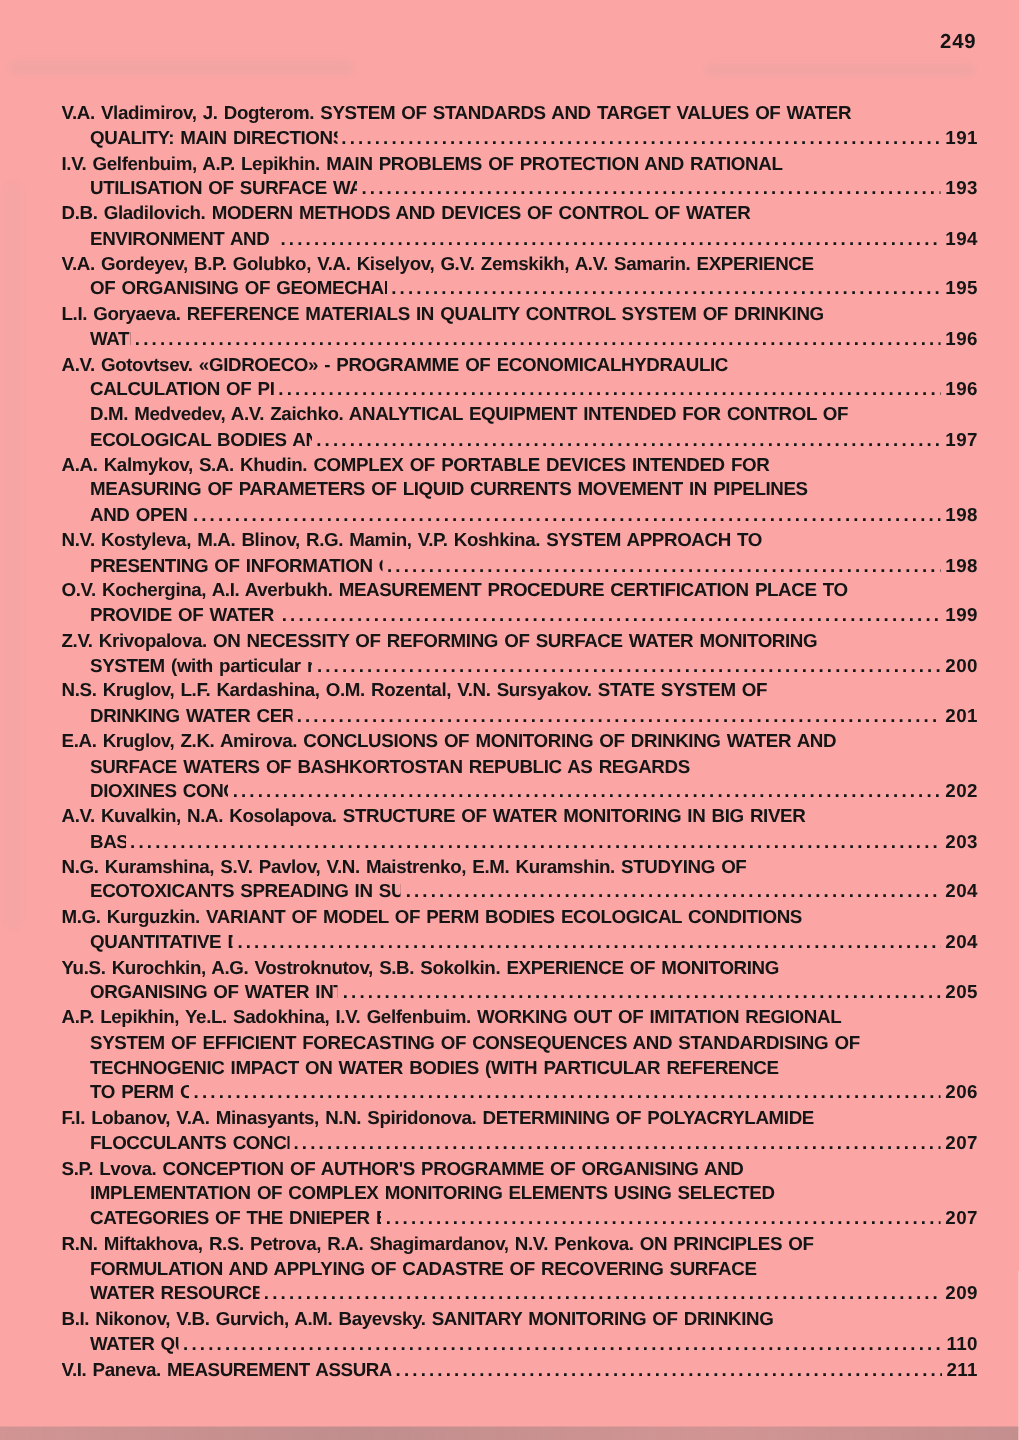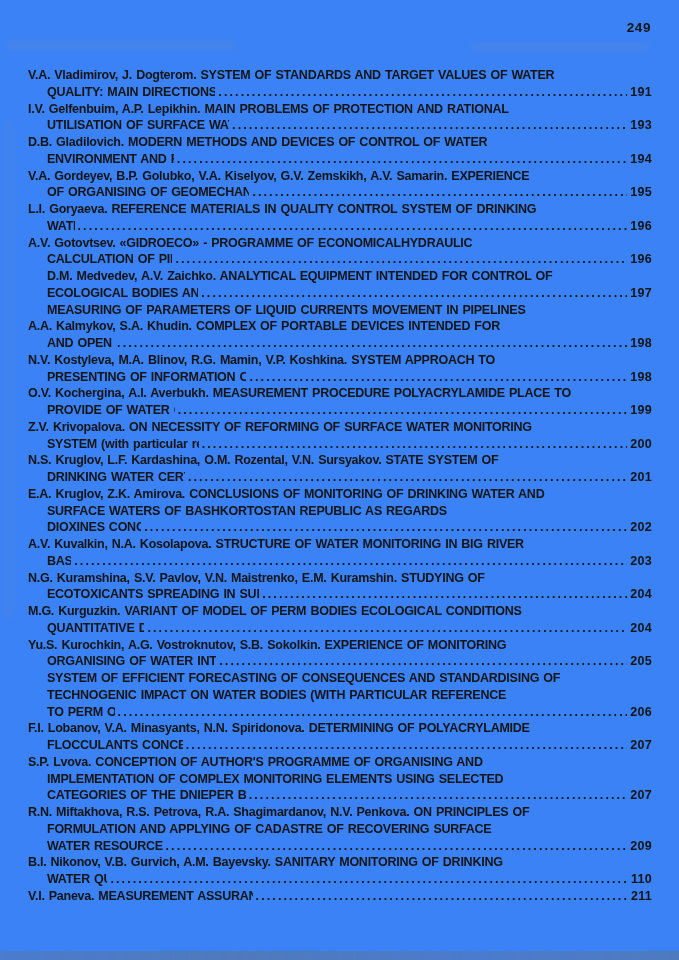--- a/index.html
+++ b/index.html
@@ -5,21 +5,21 @@
   html, body { margin: 0; padding: 0; }
   body {
     width: 679px; height: 960px;
     background: #efeeea;
     overflow: hidden;
     font-family: "Liberation Sans", sans-serif;
   }
   .page {
     position: relative;
     width: 679px; height: 960px;
-    background: #3b82f6;
+    background: #fca5a5;
     color: #151515;
     font-weight: 700;
   }
   
   .smudge {
     position: absolute;
     background: #9a9a96;
     opacity: 0.10;
     border-radius: 6px;
     filter: blur(2px);
@@ -39,21 +39,21 @@
     filter: blur(0.5px);
   }
   .page-number {
     position: absolute;
     top: 20px; right: 28px;
     font-size: 13.5px;
     letter-spacing: 0.6px;
   }
   .toc {
     position: absolute;
-    top: 67px; left: 28px; right: 27px;
+    top: 67px; left: 41px; right: 27px;
   }
   .line {
     height: 16.75px;
     line-height: 16.75px;
     font-size: 12.5px;
     letter-spacing: -0.25px;
     word-spacing: 0.9px;
     white-space: nowrap;
     overflow: hidden;
   }
@@ -135,38 +135,38 @@
       </div>
       <div class="entry">
         <div class="line cont">D.M. Medvedev, A.V. Zaichko. ANALYTICAL EQUIPMENT INTENDED FOR CONTROL OF</div>
         <div class="line dotline cont">
           <span class="txt">ECOLOGICAL BODIES AND FOODSTUFFS QUALITY</span>
           <span class="dots"></span>
           <span class="pg">197</span>
         </div>
       </div>
       <div class="entry">
+        <div class="line">A.A. Kalmykov, S.A. Khudin. COMPLEX OF PORTABLE DEVICES INTENDED FOR</div>
         <div class="line cont">MEASURING OF PARAMETERS OF LIQUID CURRENTS MOVEMENT IN PIPELINES</div>
-        <div class="line">A.A. Kalmykov, S.A. Khudin. COMPLEX OF PORTABLE DEVICES INTENDED FOR</div>
         <div class="line dotline cont">
           <span class="txt">AND OPEN FLOWS</span>
           <span class="dots"></span>
           <span class="pg">198</span>
         </div>
       </div>
       <div class="entry">
         <div class="line">N.V. Kostyleva, M.A. Blinov, R.G. Mamin, V.P. Koshkina. SYSTEM APPROACH TO</div>
         <div class="line dotline cont">
           <span class="txt">PRESENTING OF INFORMATION CONCERNING WATER BODIES CONDITIONS</span>
           <span class="dots"></span>
           <span class="pg">198</span>
         </div>
       </div>
       <div class="entry">
-        <div class="line">O.V. Kochergina, A.I. Averbukh. MEASUREMENT PROCEDURE POLYACRYLAMIDE PLACE TO</div>
+        <div class="line">O.V. Kochergina, A.I. Averbukh. MEASUREMENT PROCEDURE CERTIFICATION PLACE TO</div>
         <div class="line dotline cont">
           <span class="txt">PROVIDE OF WATER QUALITY CONTROL</span>
           <span class="dots"></span>
           <span class="pg">199</span>
         </div>
       </div>
       <div class="entry">
         <div class="line">Z.V. Krivopalova. ON NECESSITY OF REFORMING OF SURFACE WATER MONITORING</div>
         <div class="line dotline cont">
           <span class="txt">SYSTEM (with particular reference to the South Ural)</span>
@@ -217,20 +217,21 @@
       </div>
       <div class="entry">
         <div class="line">Yu.S. Kurochkin, A.G. Vostroknutov, S.B. Sokolkin. EXPERIENCE OF MONITORING</div>
         <div class="line dotline cont">
           <span class="txt">ORGANISING OF WATER INTAKES IN BERYOZOVSKY TOWN</span>
           <span class="dots"></span>
           <span class="pg">205</span>
         </div>
       </div>
       <div class="entry">
+        <div class="line">A.P. Lepikhin, Ye.L. Sadokhina, I.V. Gelfenbuim. WORKING OUT OF IMITATION REGIONAL</div>
         <div class="line cont">SYSTEM OF EFFICIENT FORECASTING OF CONSEQUENCES AND STANDARDISING OF</div>
         <div class="line cont">TECHNOGENIC IMPACT ON WATER BODIES (WITH PARTICULAR REFERENCE</div>
         <div class="line dotline cont">
           <span class="txt">TO PERM OBLAST)</span>
           <span class="dots"></span>
           <span class="pg">206</span>
         </div>
       </div>
       <div class="entry">
         <div class="line">F.I. Lobanov, V.A. Minasyants, N.N. Spiridonova. DETERMINING OF POLYACRYLAMIDE</div>

